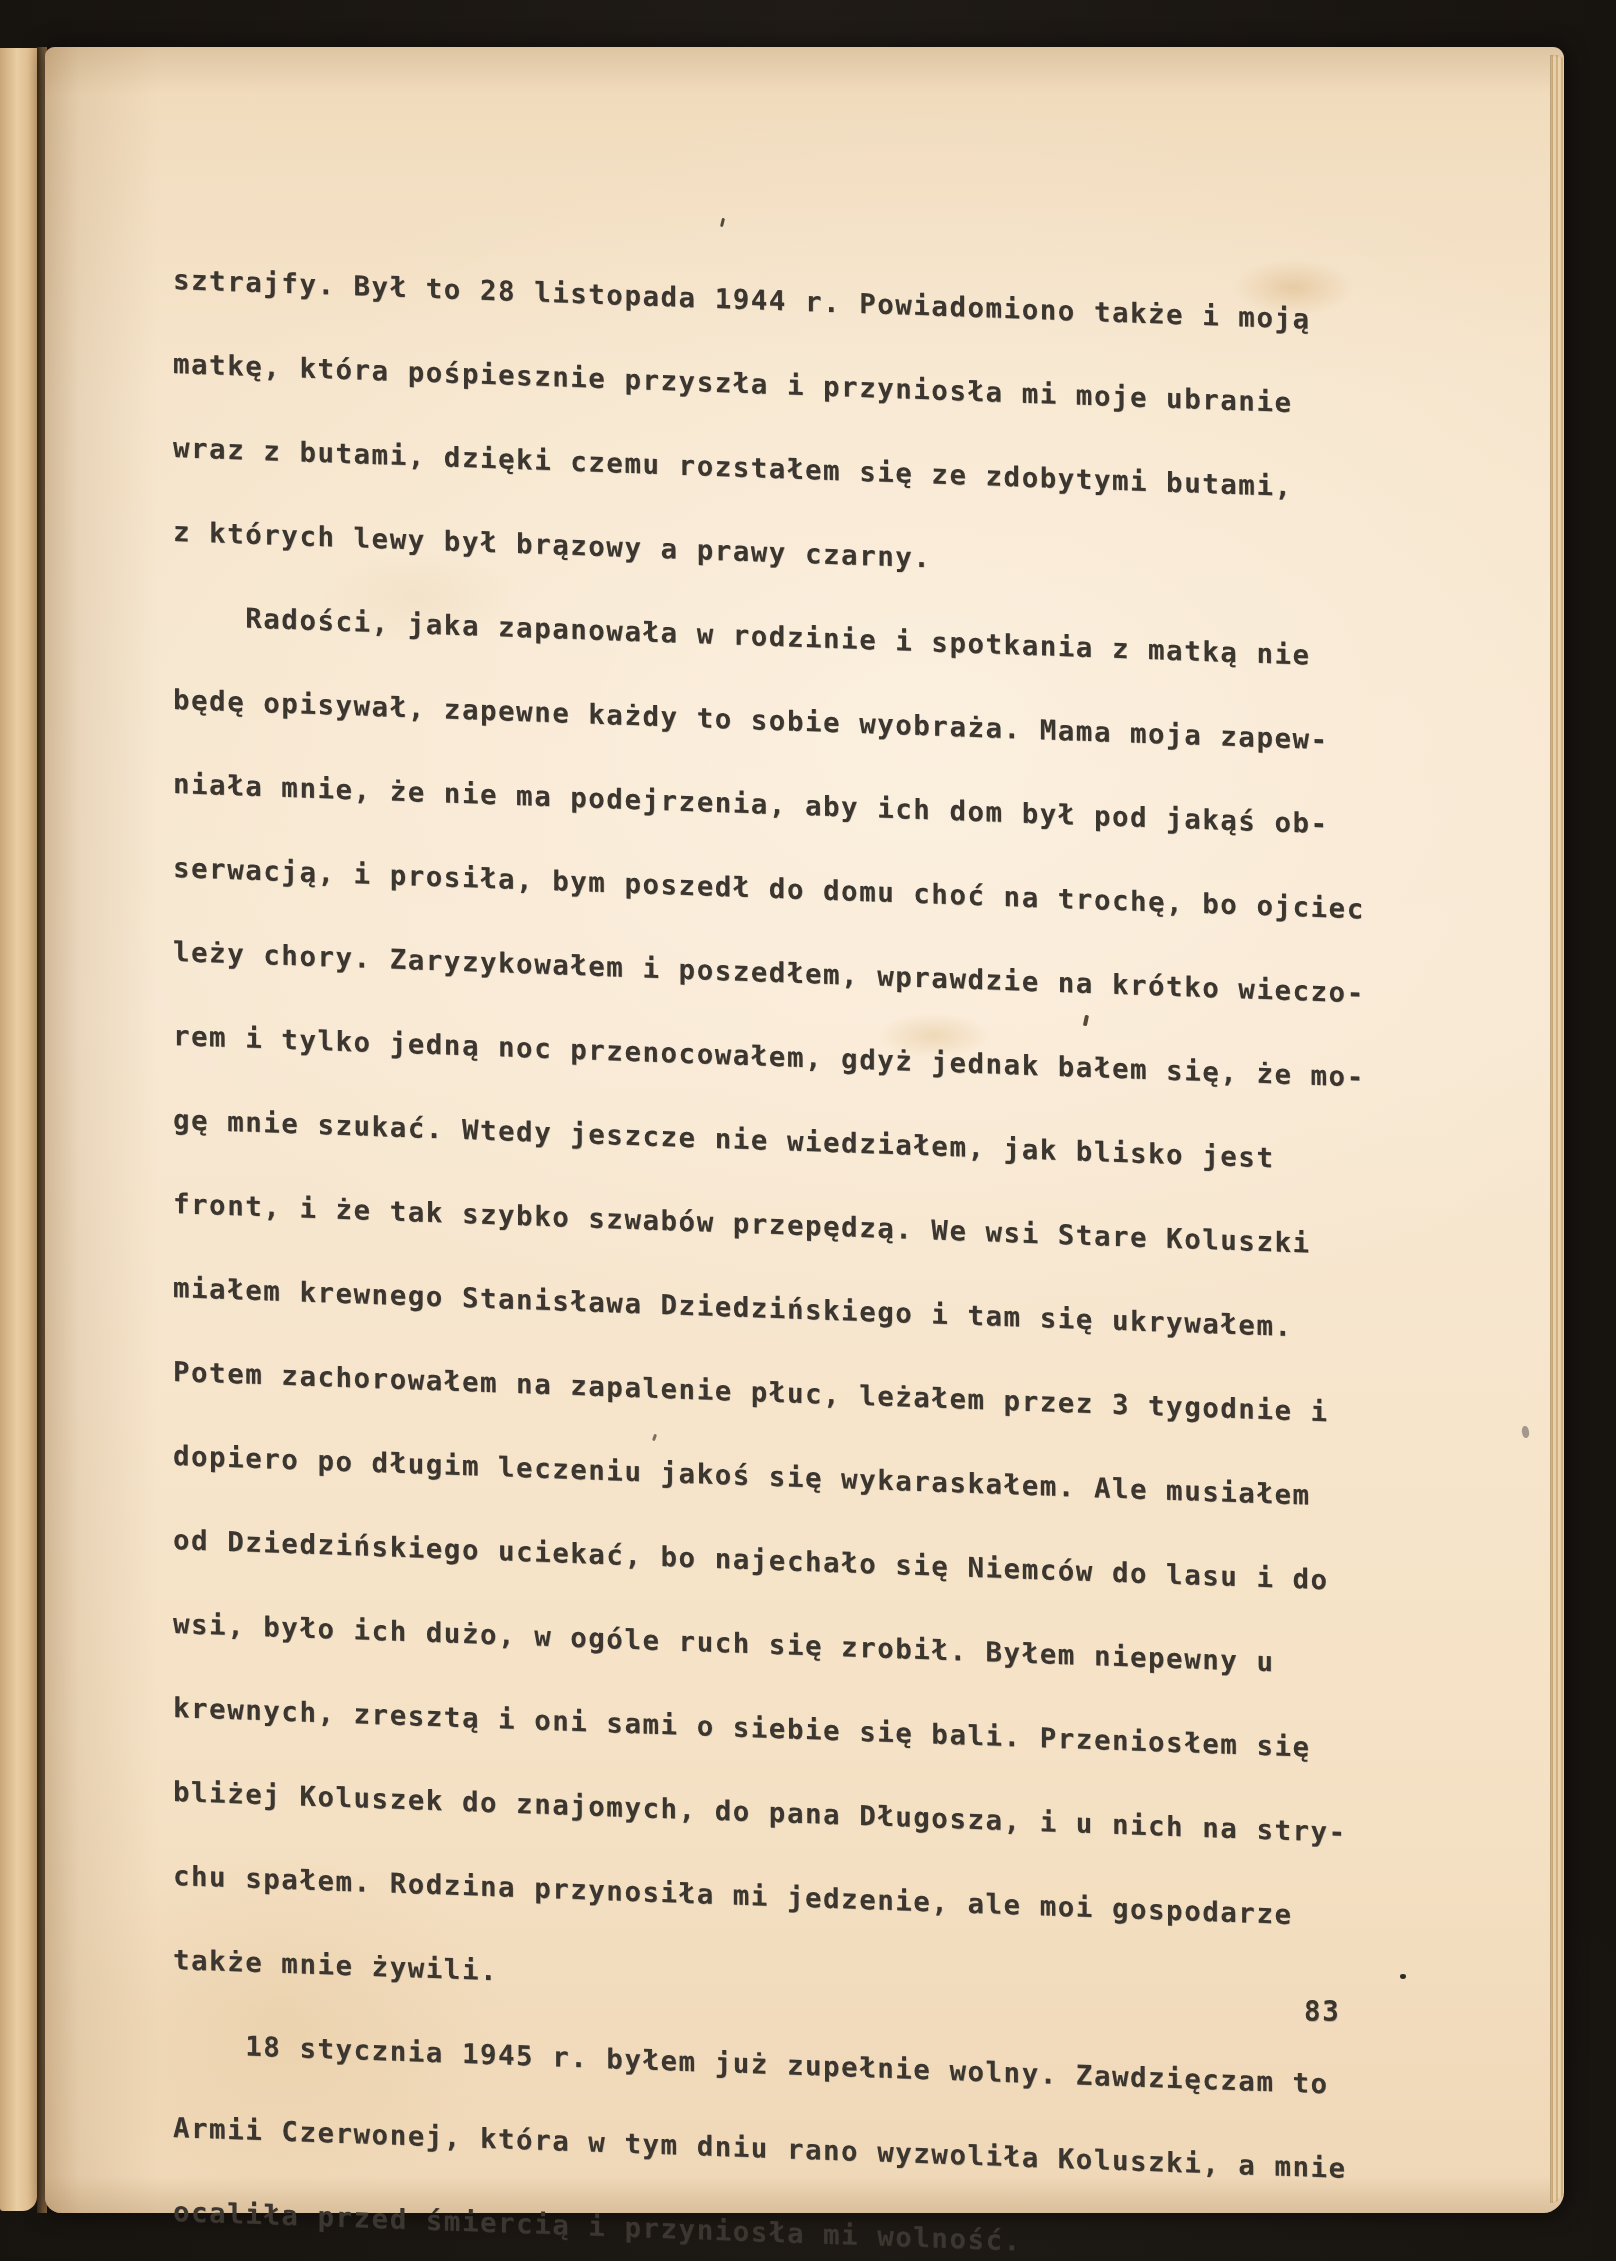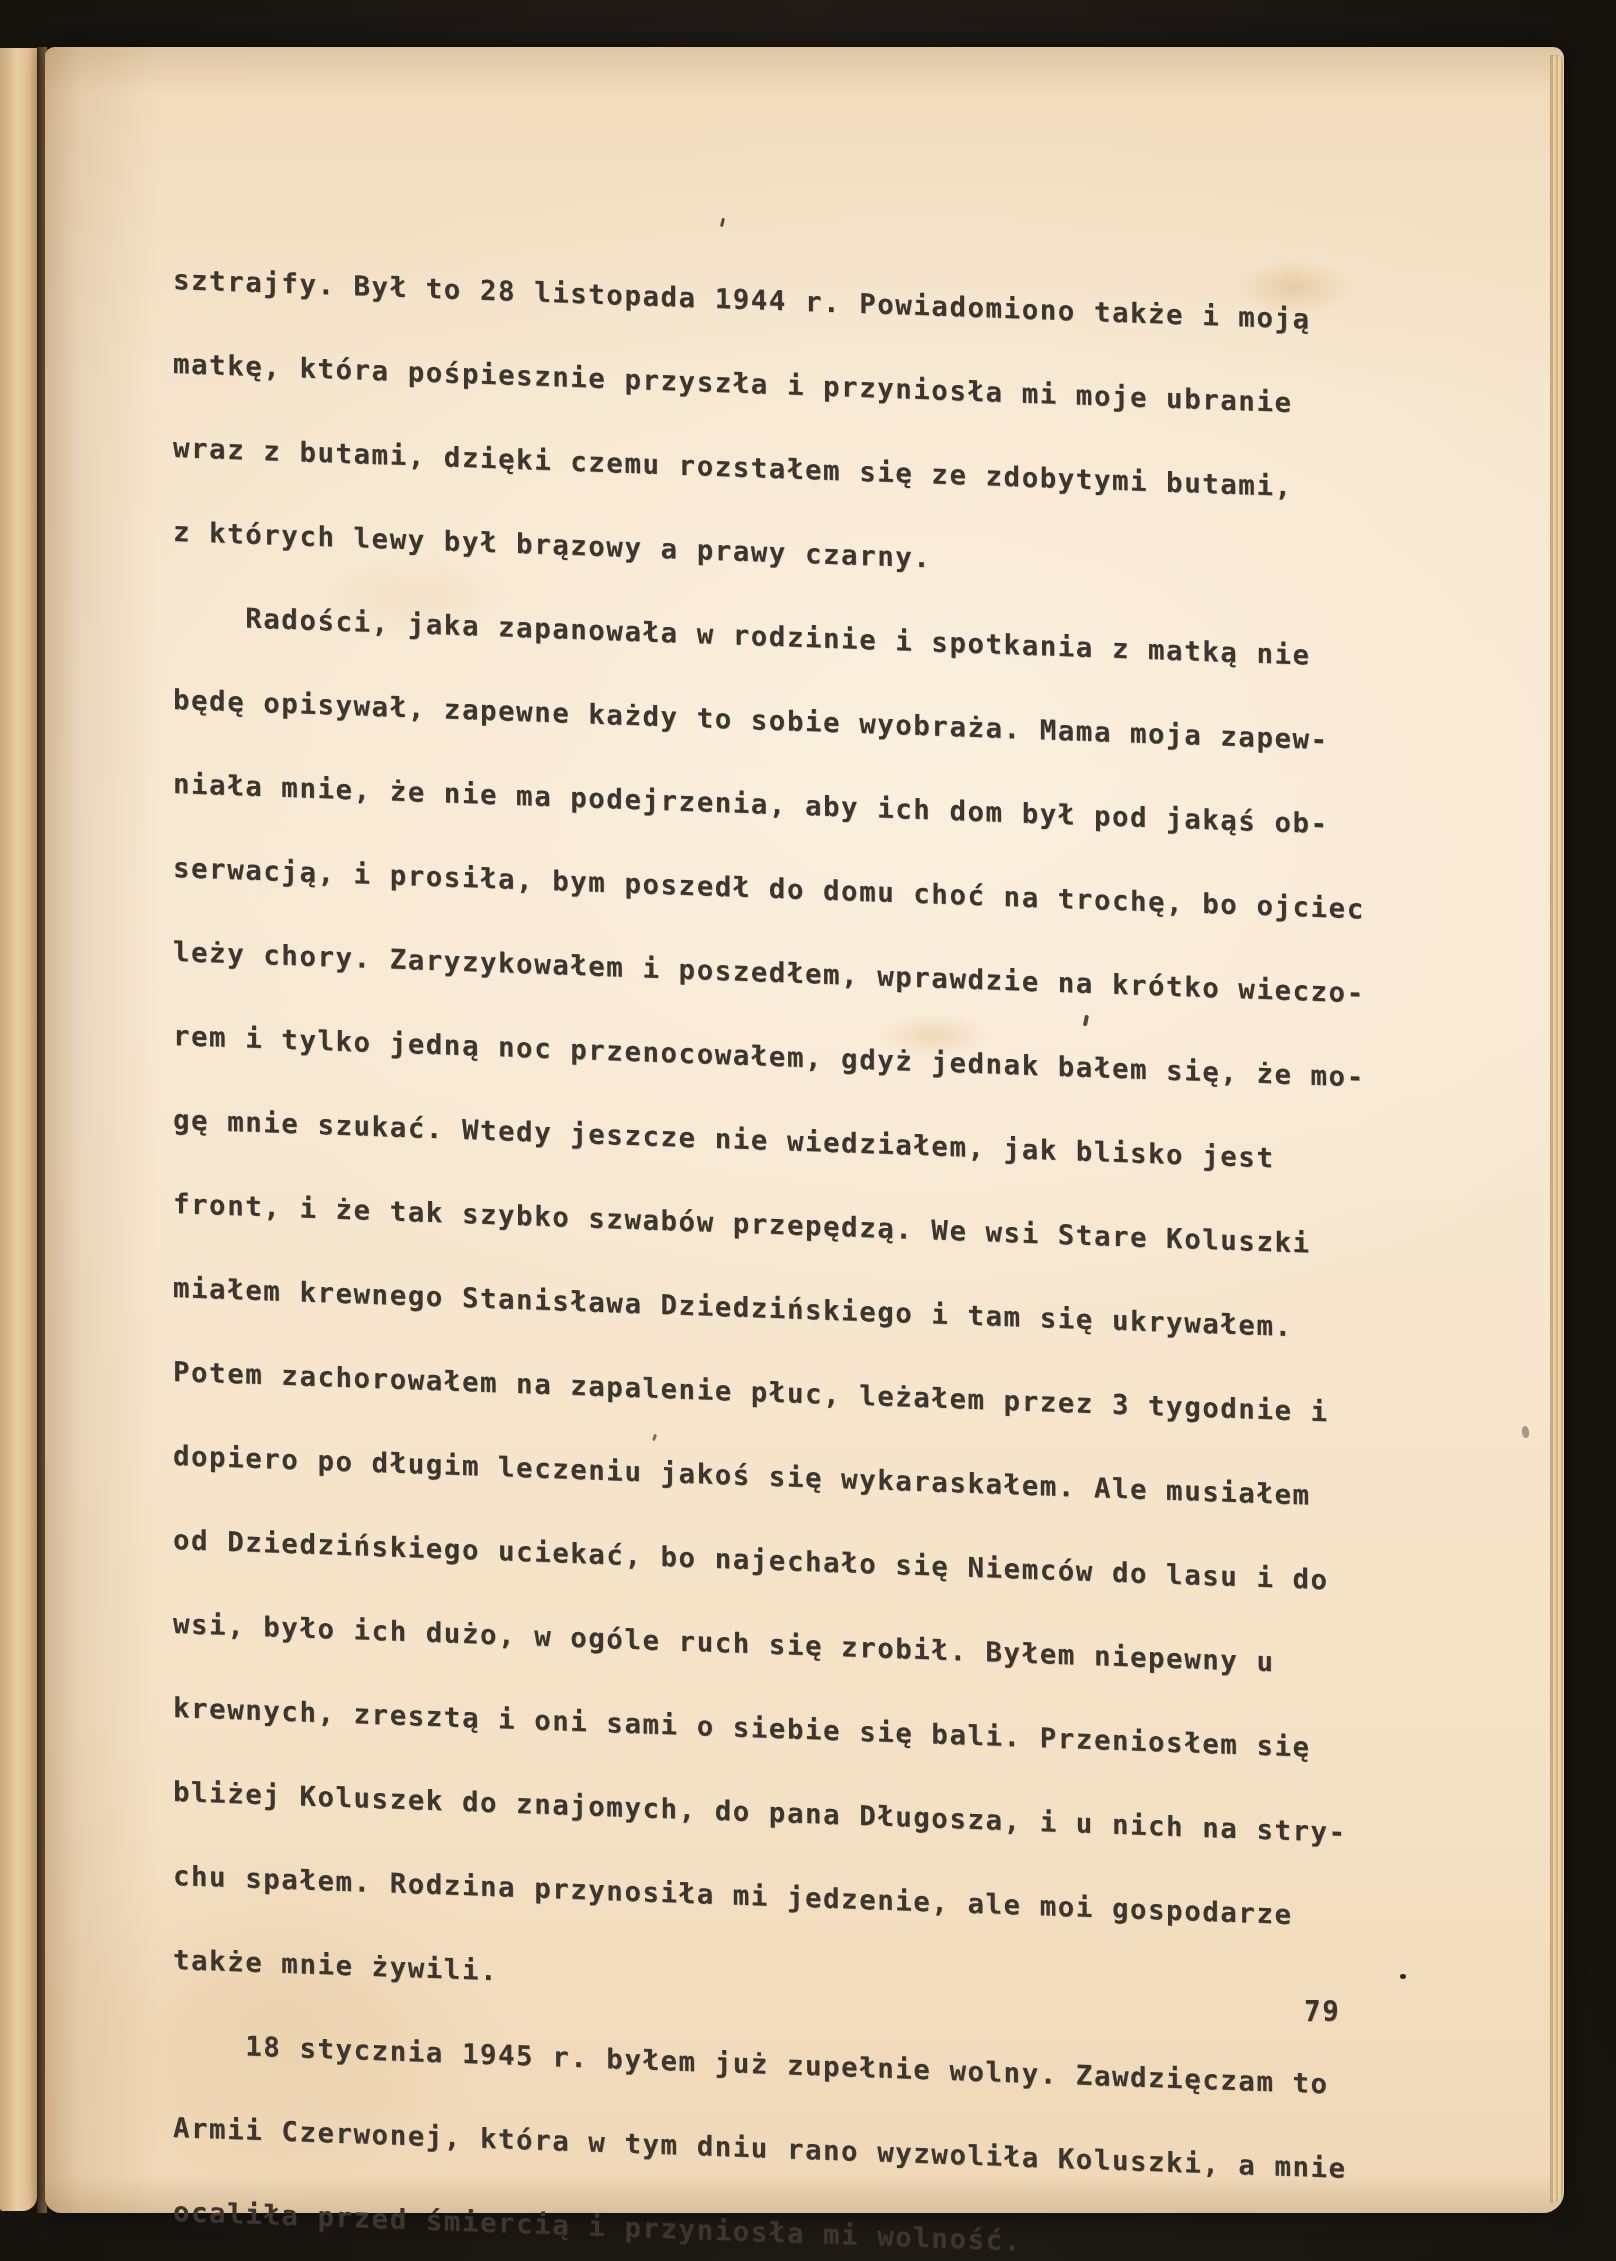--- a/index.html
+++ b/index.html
@@ -124,21 +124,21 @@
       <div class="tline">krewnych, zresztą i oni sami o siebie się bali. Przeniosłem się</div>
       <div class="tline">bliżej Koluszek do znajomych, do pana Długosza, i u nich na stry-</div>
       <div class="tline">chu spałem. Rodzina przynosiła mi jedzenie, ale moi gospodarze</div>
       <div class="tline">także mnie żywili.</div>
       <div class="tline">    18 stycznia 1945 r. byłem już zupełnie wolny. Zawdzięczam to</div>
       <div class="tline">Armii Czerwonej, która w tym dniu rano wyzwoliła Koluszki, a mnie</div>
       <div class="tline">ocaliła przed śmiercią i przyniosła mi wolność.</div>
       
     </div>
 
-    <div class="page-number">79</div>
+    <div class="page-number">83</div>
 
     <div class="speck speck-a"></div>
     <div class="speck speck-b"></div>
     <div class="speck speck-c"></div>
     <div class="speck speck-d"></div>
     <div class="speck speck-e"></div>
   </div>
 </div>
 
 

